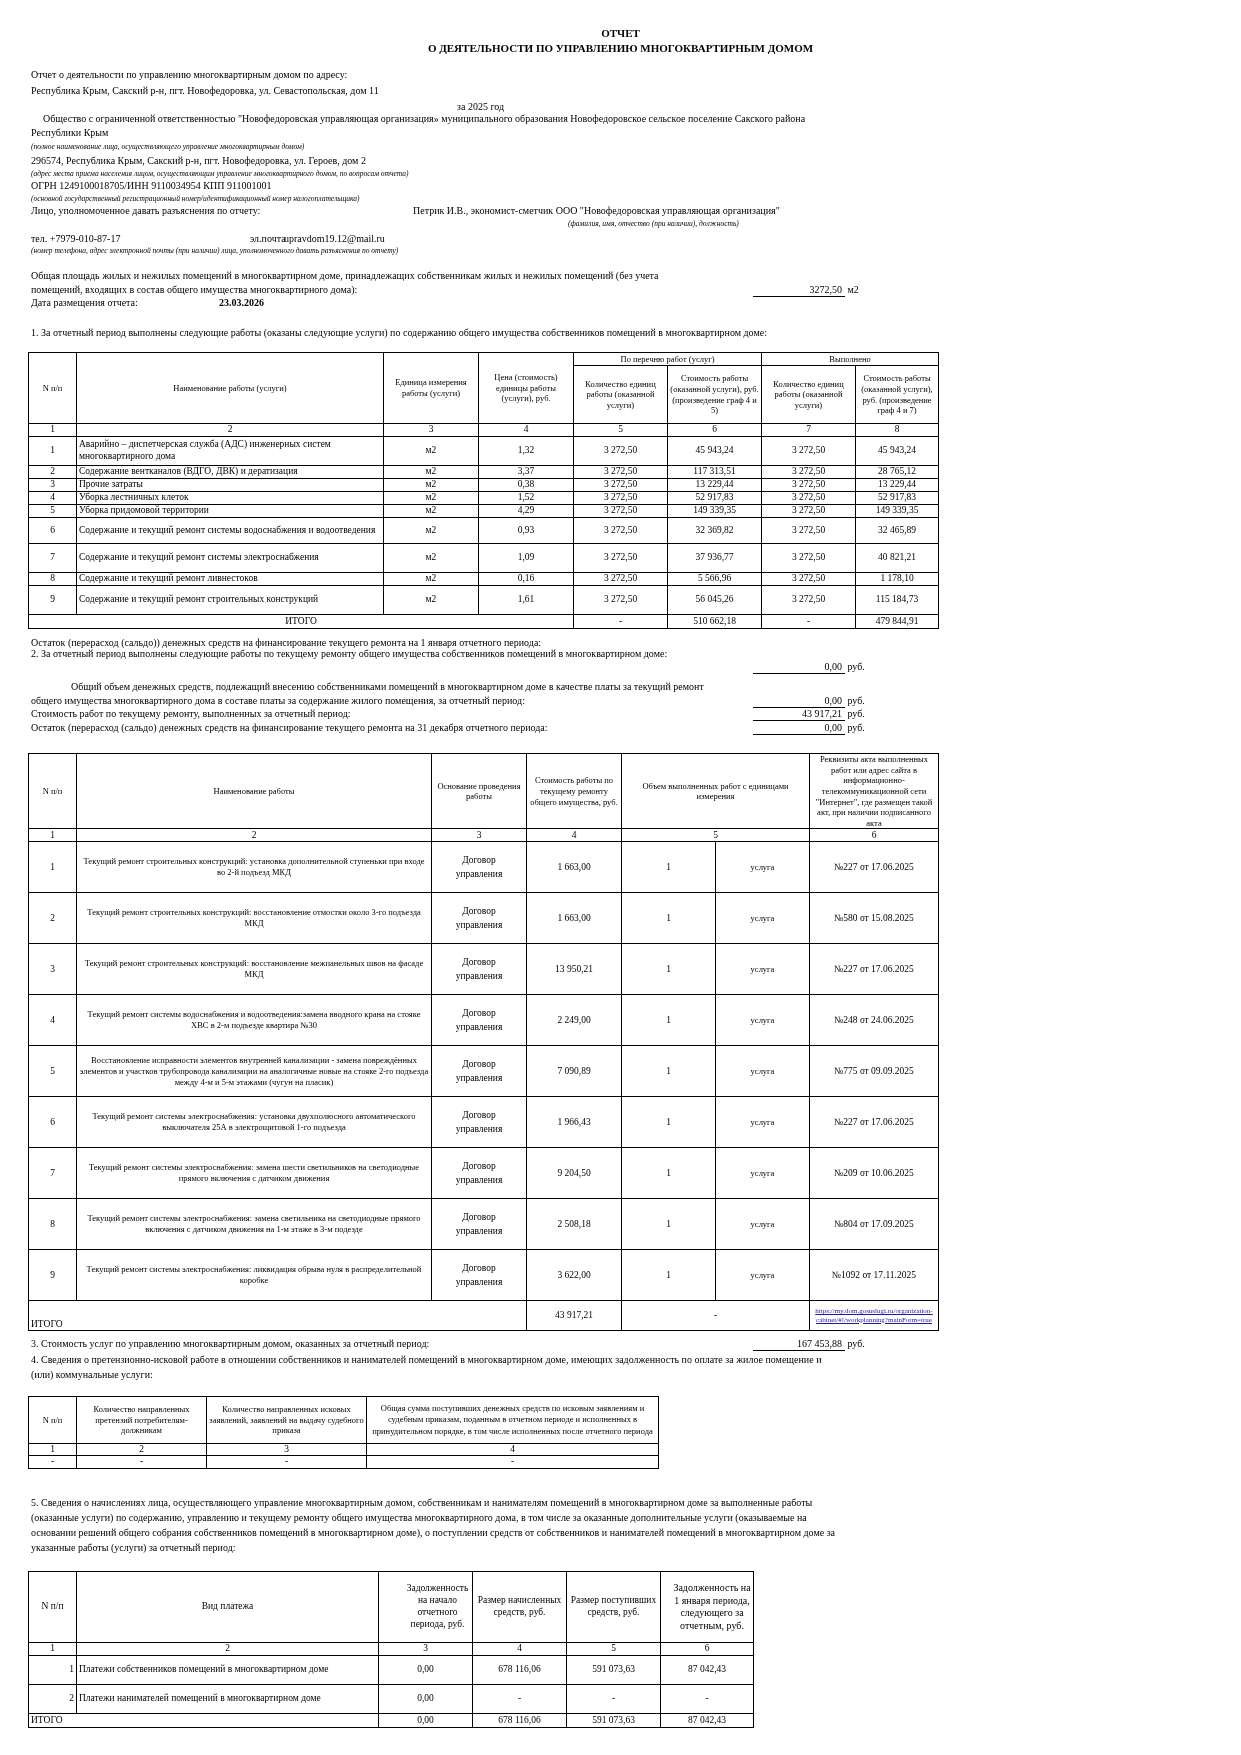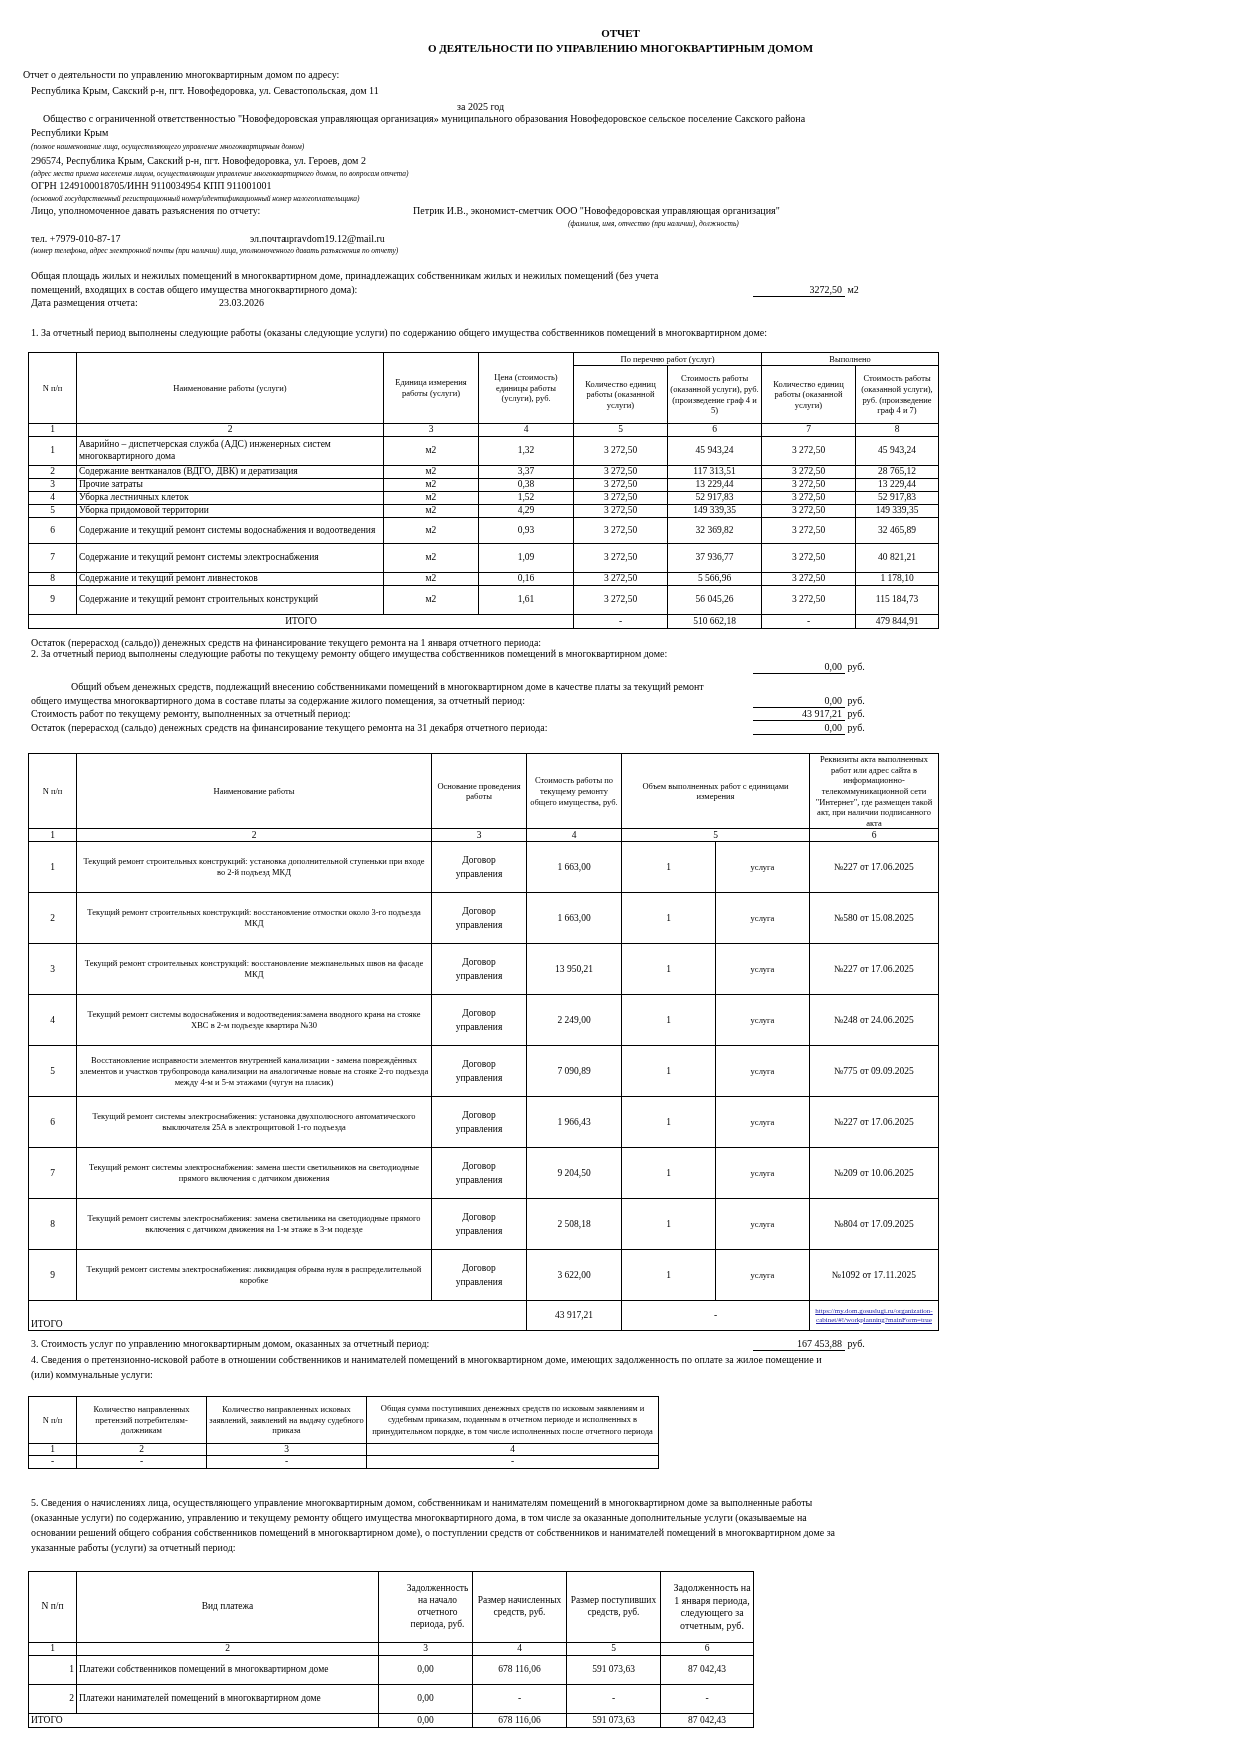--- a/index.html
+++ b/index.html
@@ -6,38 +6,38 @@
   html, body { margin: 0; padding: 0; background: #ffffff; }
   body {
     width: 1241px; height: 1755px; position: relative; overflow: hidden;
     font-family: "Liberation Serif", "DejaVu Serif", serif;
     color: #000; font-size: 10px; line-height: 1.2;
   }
   .abs { position: absolute; white-space: nowrap; }
   .title { font-weight: bold; font-size: 11px; text-align: center; left: 0; width: 1241px; }
   .txt { font-size: 10px; }
   .note { font-size: 7.5px; font-style: italic; }
-  .bold { font-weight: normal; }
+  .bold { font-weight: bold; }
   .uline { border-bottom: 1px solid #000; text-align: right; padding-right: 3px; display: inline-block; }
   table { border-collapse: collapse; position: absolute; table-layout: fixed; }
   td, th { border: 1px solid #000; font-weight: normal; padding: 0 2px; text-align: center; vertical-align: middle; font-size: 9.5px; overflow: hidden; }
   th { font-size: 8.5px; line-height: 1.25; }
   td.l { text-align: left; }
   td.r { text-align: right; }
   td.lt { text-align: left; vertical-align: bottom; }
   .small { font-size: 8.5px; line-height: 1.3; }
   a.link { color: #1a1aa6; text-decoration: underline; font-size: 7px; line-height: 1.25; display:block; }
 </style>
 </head>
 <body>
 
 <div class="abs title" style="top:27px;">ОТЧЕТ</div>
 <div class="abs title" style="top:42px;">О ДЕЯТЕЛЬНОСТИ ПО УПРАВЛЕНИЮ МНОГОКВАРТИРНЫМ ДОМОМ</div>
 
-<div class="abs txt" style="left:23px;top:69px;">Отчет о деятельности по управлению многоквартирным домом по адресу:</div>
+<div class="abs txt" style="left:31px;top:69px;">Отчет о деятельности по управлению многоквартирным домом по адресу:</div>
 <div class="abs txt" style="left:31px;top:85px;">Республика Крым, Сакский р-н, пгт. Новофедоровка, ул. Севастопольская, дом 11</div>
 <div class="abs txt" style="left:457px;top:101px;">за 2025 год</div>
 <div class="abs txt" style="left:43px;top:113px;">Общество с ограниченной ответственностью "Новофедоровская управляющая организация» муниципального образования Новофедоровское сельское поселение Сакского района</div>
 <div class="abs txt" style="left:31px;top:127px;">Республики Крым</div>
 <div class="abs note" style="left:31px;top:142px;">(полное наименование лица, осуществляющего управление многоквартирным домом)</div>
 <div class="abs txt" style="left:31px;top:155px;">296574, Республика Крым, Сакский р-н, пгт. Новофедоровка, ул. Героев, дом 2</div>
 <div class="abs note" style="left:31px;top:169px;">(адрес места приема населения лицом, осуществляющим управление многоквартирного домом, по вопросам отчета)</div>
 <div class="abs txt" style="left:31px;top:180px;">ОГРН 1249100018705/ИНН 9110034954 КПП 911001001</div>
 <div class="abs note" style="left:31px;top:194px;">(основной государственный регистрационный номер/идентификационный номер налогоплательщика)</div>
 <div class="abs txt" style="left:31px;top:205px;">Лицо, уполномоченное давать разъяснения по отчету:</div>

